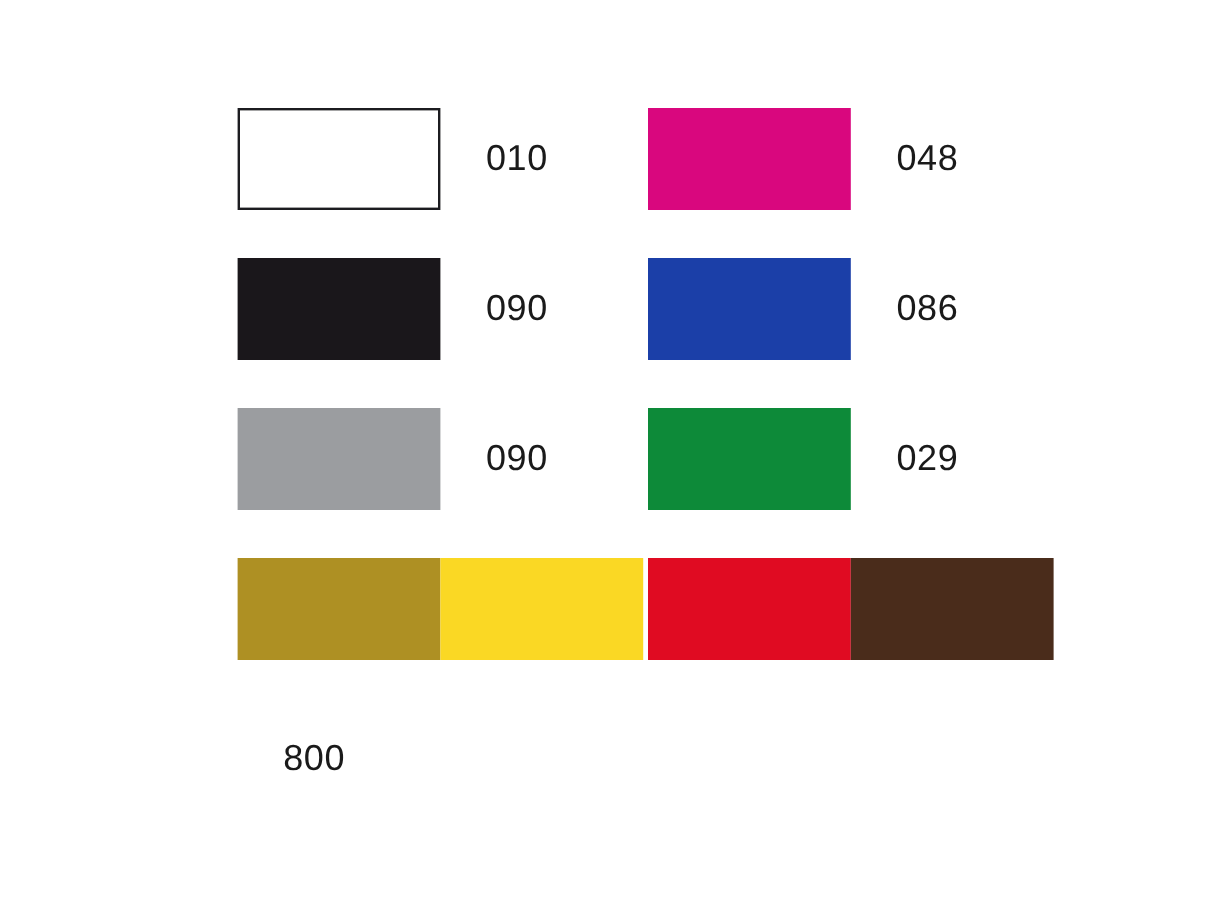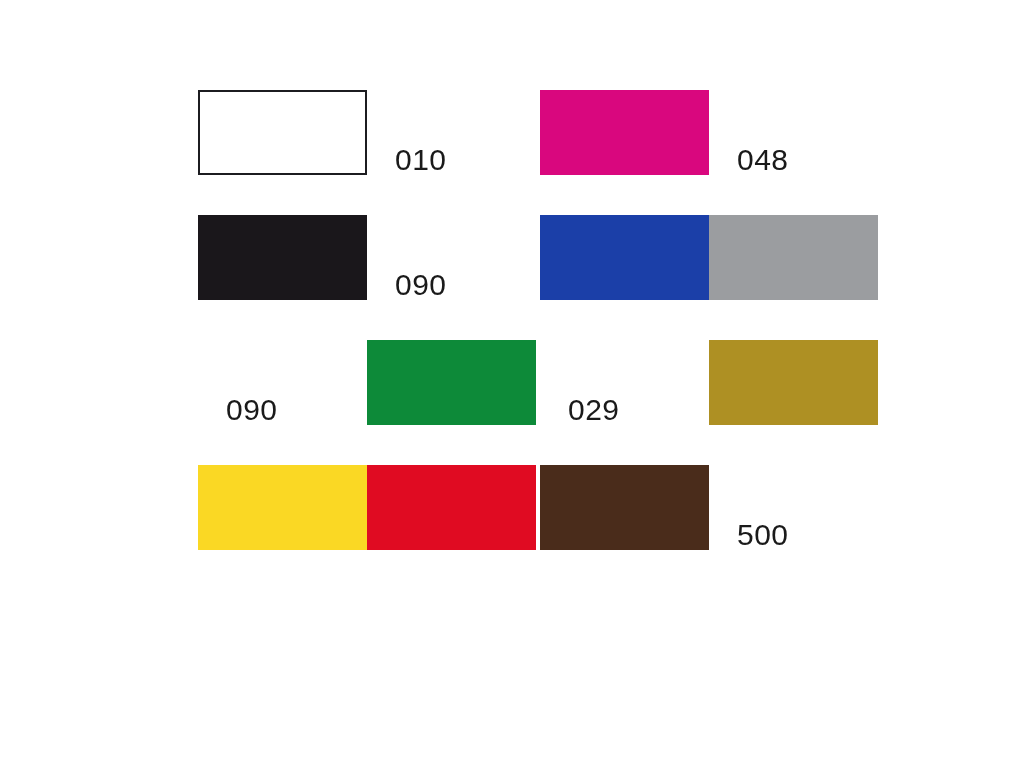--- a/index.html
+++ b/index.html
@@ -44,23 +44,23 @@
     box-sizing: border-box;
     display: block;
   }
 
   .swatch-chip.outlined {
     border: 2px solid #1c1c20;
   }
 
   .swatch-label-cell {
     display: flex;
-    align-items: flex-end;
+    align-items: center;
     justify-content: flex-start;
-    padding-left: 28px;
+    padding-left: 38px;
     box-sizing: border-box;
   }
 
   .swatch-label {
     font-family: "Liberation Sans", sans-serif;
     font-size: 30px;
     font-weight: 400;
     color: #1a1a1a;
     letter-spacing: 0.5px;
     line-height: 1;
@@ -88,20 +88,23 @@
 
     <div class="swatch-cell">
       <span class="swatch-chip" style="background-color: rgb(26, 23, 27);"></span>
     </div>
     <div class="swatch-label-cell">
       <span class="swatch-label">090</span>
     </div>
     <div class="swatch-cell">
       <span class="swatch-chip" style="background-color: rgb(27, 63, 168);"></span>
     </div>
+    <div class="swatch-label-cell">
+      <span class="swatch-label">086</span>
+    </div>
 
     <div class="swatch-cell">
       <span class="swatch-chip" style="background-color: rgb(155, 157, 160);"></span>
     </div>
     <div class="swatch-label-cell">
       <span class="swatch-label">090</span>
     </div>
     <div class="swatch-cell">
       <span class="swatch-chip" style="background-color: rgb(13, 138, 57);"></span>
     </div>
@@ -116,17 +119,17 @@
       <span class="swatch-chip" style="background-color: rgb(250, 216, 36);"></span>
     </div>
 
     <div class="swatch-cell">
       <span class="swatch-chip" style="background-color: rgb(224, 11, 34);"></span>
     </div>
     <div class="swatch-cell">
       <span class="swatch-chip" style="background-color: rgb(74, 44, 27);"></span>
     </div>
     <div class="swatch-label-cell">
-      <span class="swatch-label">500</span>
+      <span class="swatch-label">800</span>
     </div>
 
   </div>
 </div>
 
 </body></html>

